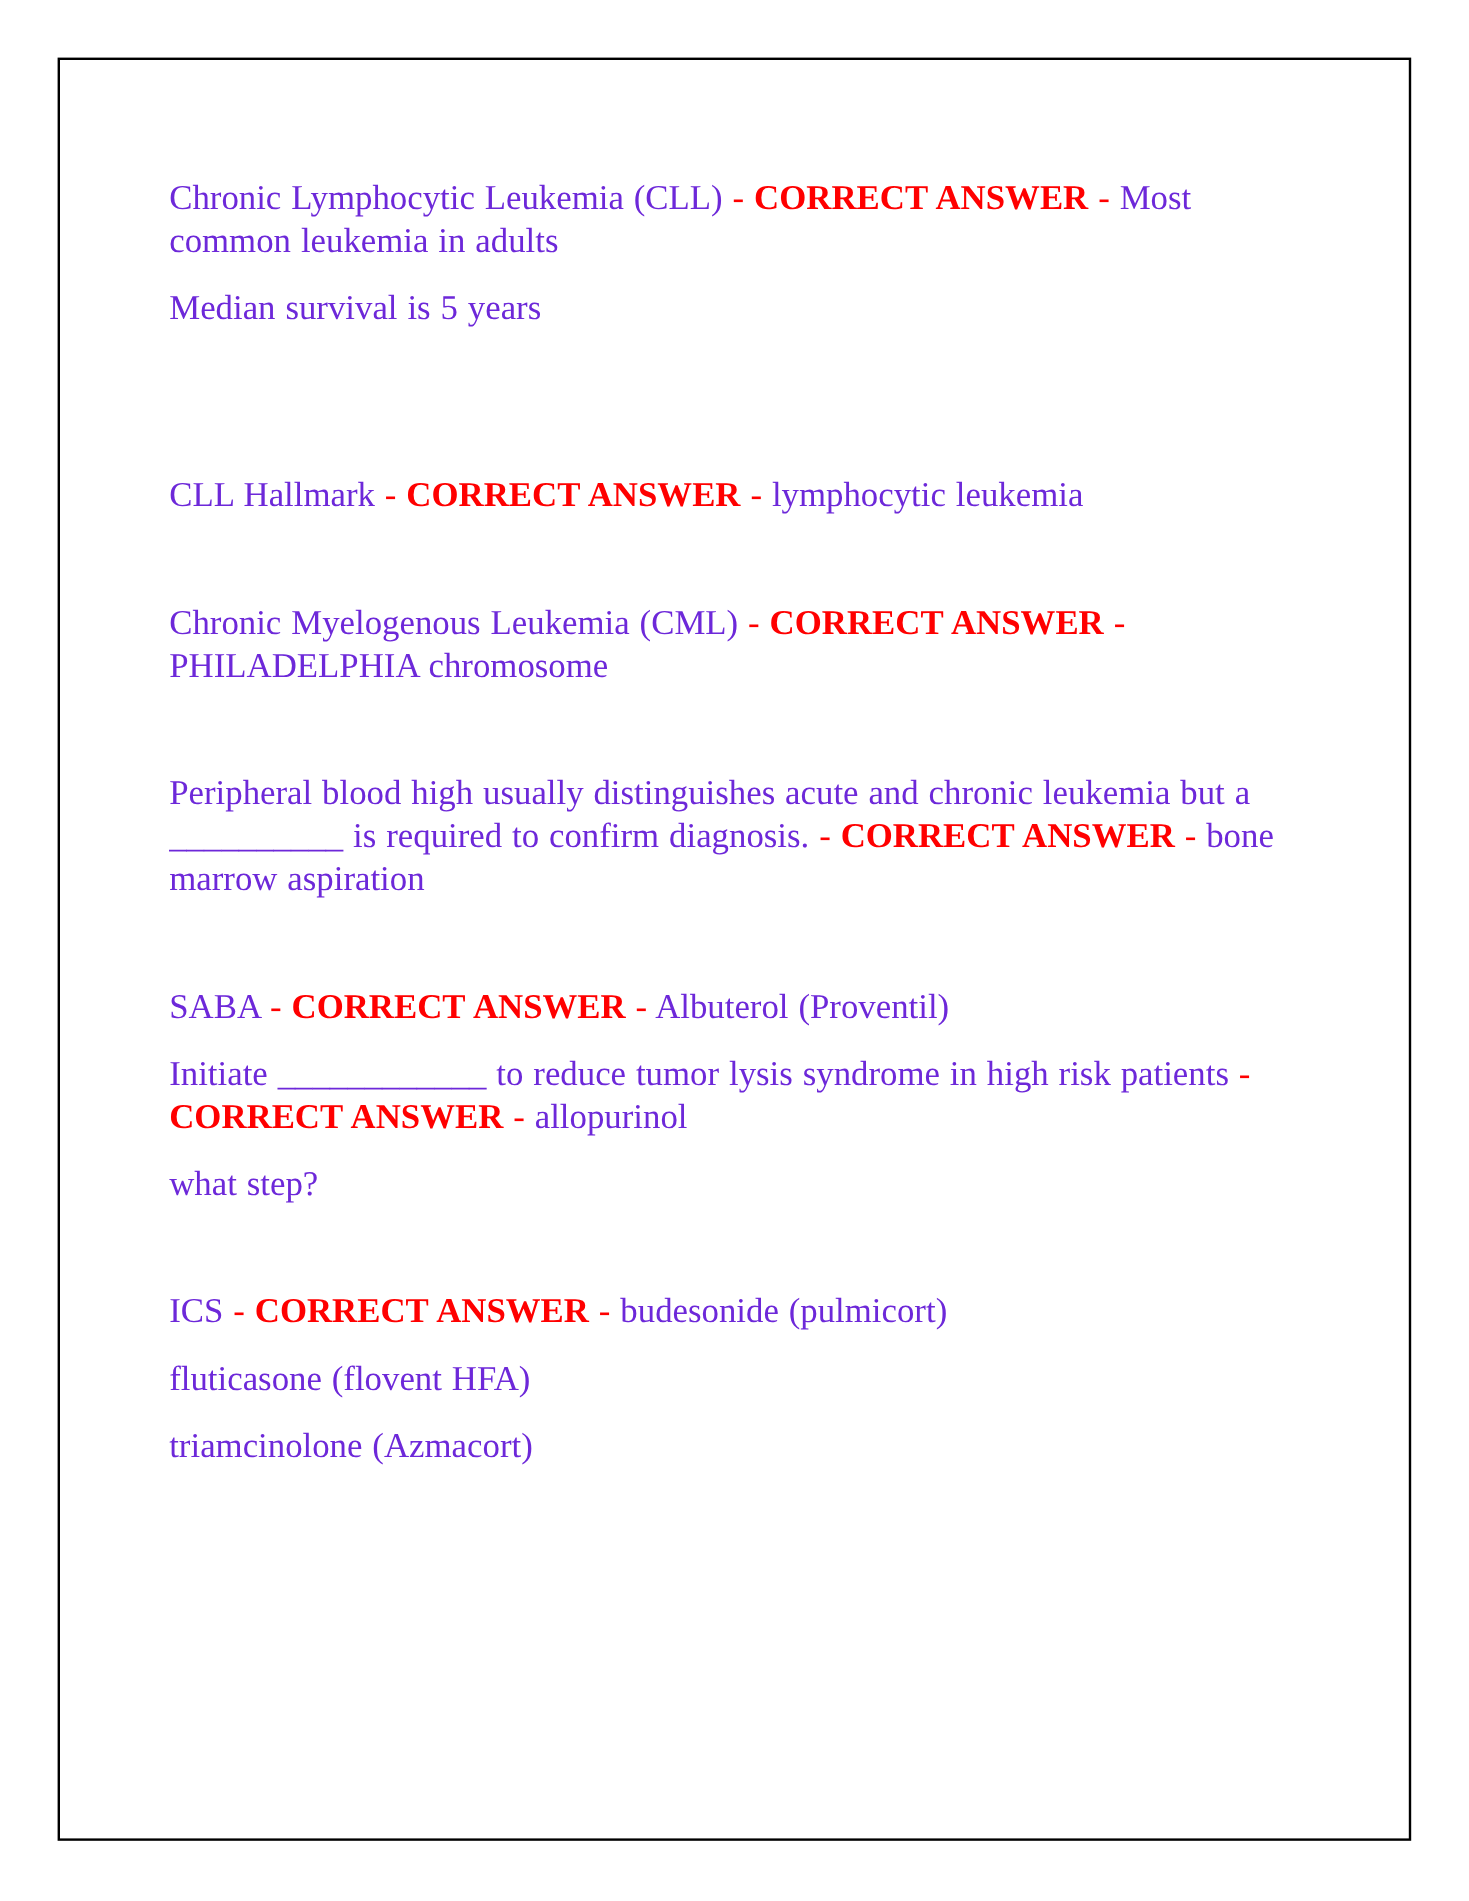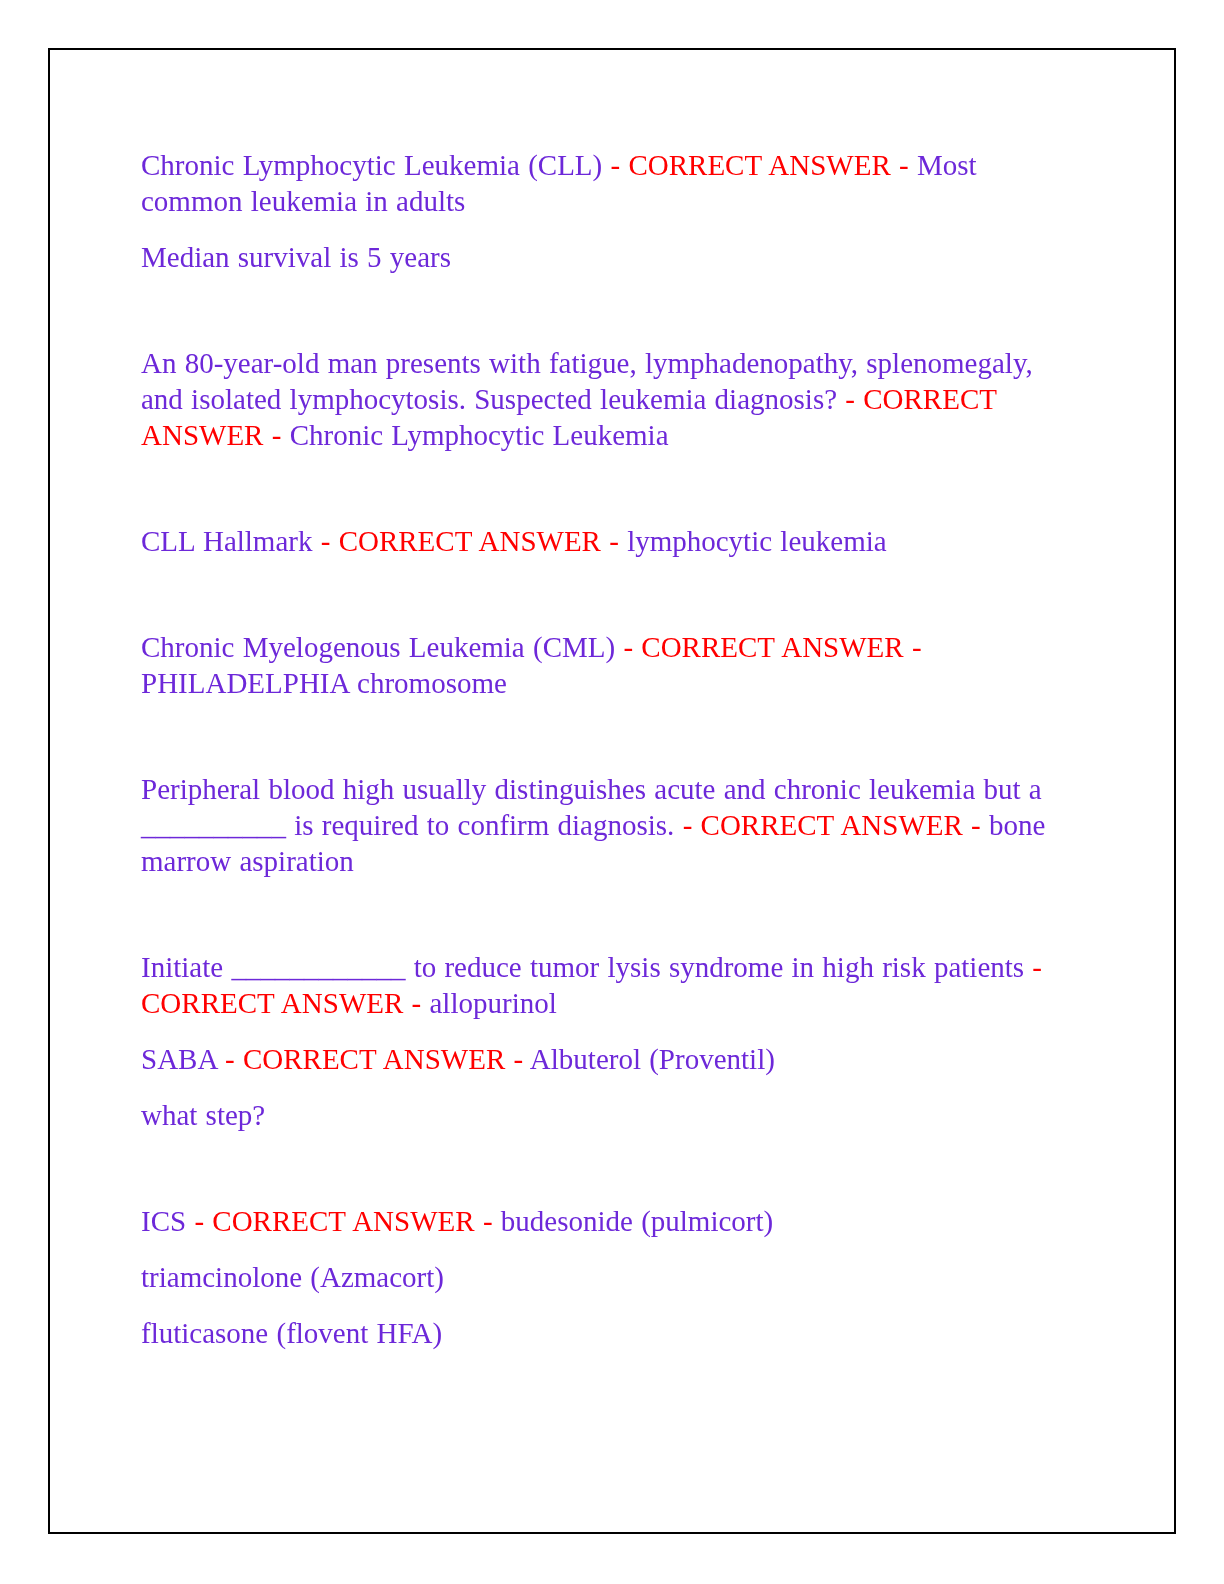--- a/index.html
+++ b/index.html
@@ -44,42 +44,41 @@
     line-height: 30px;
   }
   .seg-normal {
     color: #6d28d9;
   }
   .seg-red {
     color: #ff0000;
   }
   .seg-red-bold {
     color: #ff0000;
-    font-weight: 400;
+    font-weight: 700;
   }
 </style>
 </head>
 <body>
 
 <div class="page">
   <div class="border-frame">
     <div class="content">
         <p><span class="seg-normal">Chronic Lymphocytic Leukemia (CLL) </span><span class="seg-red">- </span><span class="seg-red-bold">CORRECT ANSWER</span><span class="seg-red"> -</span><span class="seg-normal"> Most common leukemia in adults</span></p>
         <p><span class="seg-normal">Median survival is 5 years</span></p>
         <p class="blank">&nbsp;</p>
-        <p><span class="seg-normal">An 80-year-old man presents with fatigue, lymphadenopathy, splenomegaly, and isolated lymphocytosis. Suspected leukemia diagnosis? </span><span class="seg-red">- </span><span class="seg-red-bold">CORRECT ANSWER</span><span class="seg-red"> -</span><span class="seg-normal"> Chronic Lymphocytic Leukemia</span></p>
         <p class="blank">&nbsp;</p>
         <p><span class="seg-normal">CLL Hallmark </span><span class="seg-red">- </span><span class="seg-red-bold">CORRECT ANSWER</span><span class="seg-red"> -</span><span class="seg-normal"> lymphocytic leukemia</span></p>
         <p class="blank">&nbsp;</p>
         <p><span class="seg-normal">Chronic Myelogenous Leukemia (CML) </span><span class="seg-red">- </span><span class="seg-red-bold">CORRECT ANSWER</span><span class="seg-red"> -</span><span class="seg-normal"> PHILADELPHIA chromosome</span></p>
         <p class="blank">&nbsp;</p>
         <p><span class="seg-normal">Peripheral blood high usually distinguishes acute and chronic leukemia but a __________ is required to confirm diagnosis. </span><span class="seg-red">- </span><span class="seg-red-bold">CORRECT ANSWER</span><span class="seg-red"> -</span><span class="seg-normal"> bone marrow aspiration</span></p>
         <p class="blank">&nbsp;</p>
+        <p><span class="seg-normal">SABA </span><span class="seg-red">- </span><span class="seg-red-bold">CORRECT ANSWER</span><span class="seg-red"> -</span><span class="seg-normal"> Albuterol (Proventil)</span></p>
         <p><span class="seg-normal">Initiate ____________ to reduce tumor lysis syndrome in high risk patients </span><span class="seg-red">- </span><span class="seg-red-bold">CORRECT ANSWER</span><span class="seg-red"> -</span><span class="seg-normal"> allopurinol</span></p>
-        <p><span class="seg-normal">SABA </span><span class="seg-red">- </span><span class="seg-red-bold">CORRECT ANSWER</span><span class="seg-red"> -</span><span class="seg-normal"> Albuterol (Proventil)</span></p>
         <p><span class="seg-normal">what step?</span></p>
         <p class="blank">&nbsp;</p>
         <p><span class="seg-normal">ICS </span><span class="seg-red">- </span><span class="seg-red-bold">CORRECT ANSWER</span><span class="seg-red"> -</span><span class="seg-normal"> budesonide (pulmicort)</span></p>
+        <p><span class="seg-normal">fluticasone (flovent HFA)</span></p>
         <p><span class="seg-normal">triamcinolone (Azmacort)</span></p>
-        <p><span class="seg-normal">fluticasone (flovent HFA)</span></p>
       </div>
   </div>
 </div>
 
 </body></html>

